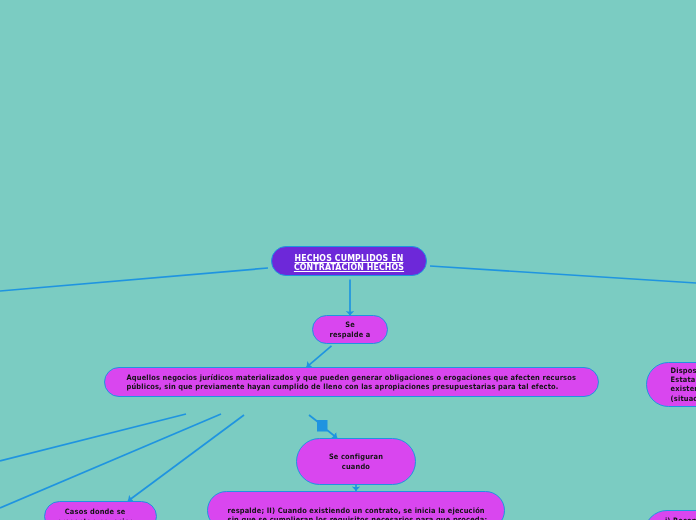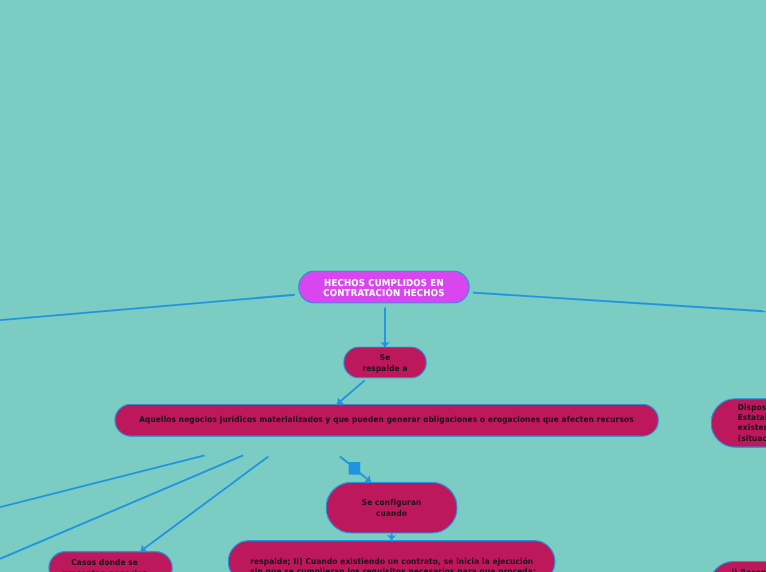--- a/index.html
+++ b/index.html
@@ -3,23 +3,23 @@
 <meta charset="utf-8">
 <style>
   html,body{margin:0;padding:0;}
   body{width:696px;height:520px;overflow:hidden;background:#7bccc2;
        font-family:"DejaVu Sans Condensed","DejaVu Sans",sans-serif;letter-spacing:0.17px;}
   #canvas{position:relative;width:696px;height:520px;overflow:hidden;background:#7bccc2;}
   svg.edges{position:absolute;left:0;top:0;width:696px;height:520px;overflow:visible;}
   .node{position:absolute;box-sizing:border-box;display:flex;align-items:center;will-change:transform;
         justify-content:center;text-align:center;font-weight:bold;}
   .node > span{display:block;white-space:nowrap;}
-  .root{background:#d946ef;border:1.5px solid #1f94e0;border-radius:999px;color:#fff;
-        letter-spacing:0.15px;}
-  .leaf{background:#be185d;border:1.5px solid #1f94e0;border-radius:999px;color:#131313;}
+  .root{background:#6d28d9;border:1.5px solid #1f94e0;border-radius:999px;color:#fff;
+        letter-spacing:0.15px;text-decoration:underline;}
+  .leaf{background:#d946ef;border:1.5px solid #1f94e0;border-radius:999px;color:#131313;}
   .n-root{left:271px;top:246.4px;width:156px;height:30px;font-size:8.7px;line-height:9.3px;
           align-items:flex-start;padding-top:6.7px;}
   .n-refiere{left:312px;top:314.5px;width:76px;height:29px;font-size:7.4px;line-height:9.3px;}
   .n-def{left:104.3px;top:366.5px;width:494.6px;height:30px;font-size:7.4px;line-height:9.5px;
          text-align:left;padding:0 19.7px;justify-content:center;}
   .n-config{left:296px;top:437.5px;width:120px;height:47px;font-size:7.4px;line-height:9.3px;}
   .n-casos{left:44.4px;top:500.8px;width:113.3px;height:31px;font-size:7.4px;line-height:9.3px;
            padding-right:11px;}
   .n-items{left:207px;top:491.2px;width:298px;height:39px;font-size:7.4px;line-height:9.1px;
            text-align:left;padding:0 19.5px;justify-content:flex-start;}
@@ -59,21 +59,21 @@
     <span>CONTRATACIÓN HECHOS</span></span>
   </div>
 
   <div class="node leaf n-refiere">
     <span><span>Se</span><br>
     <span>respalde a</span></span>
   </div>
 
   <div class="node leaf n-def">
     <span><span>Aquellos negocios jurídicos materializados y que pueden generar obligaciones o erogaciones que afecten recursos</span><br>
-    </span>
+    <span>públicos, sin que previamente hayan cumplido de lleno con las apropiaciones presupuestarias para tal efecto.</span></span>
   </div>
 
   <div class="node leaf n-config">
     <span><span>Se configuran</span><br>
     <span>cuando</span></span>
   </div>
 
   <div class="node leaf n-casos">
     <span><span>Casos donde se</span><br>
     <span>presentan negocios</span></span>

